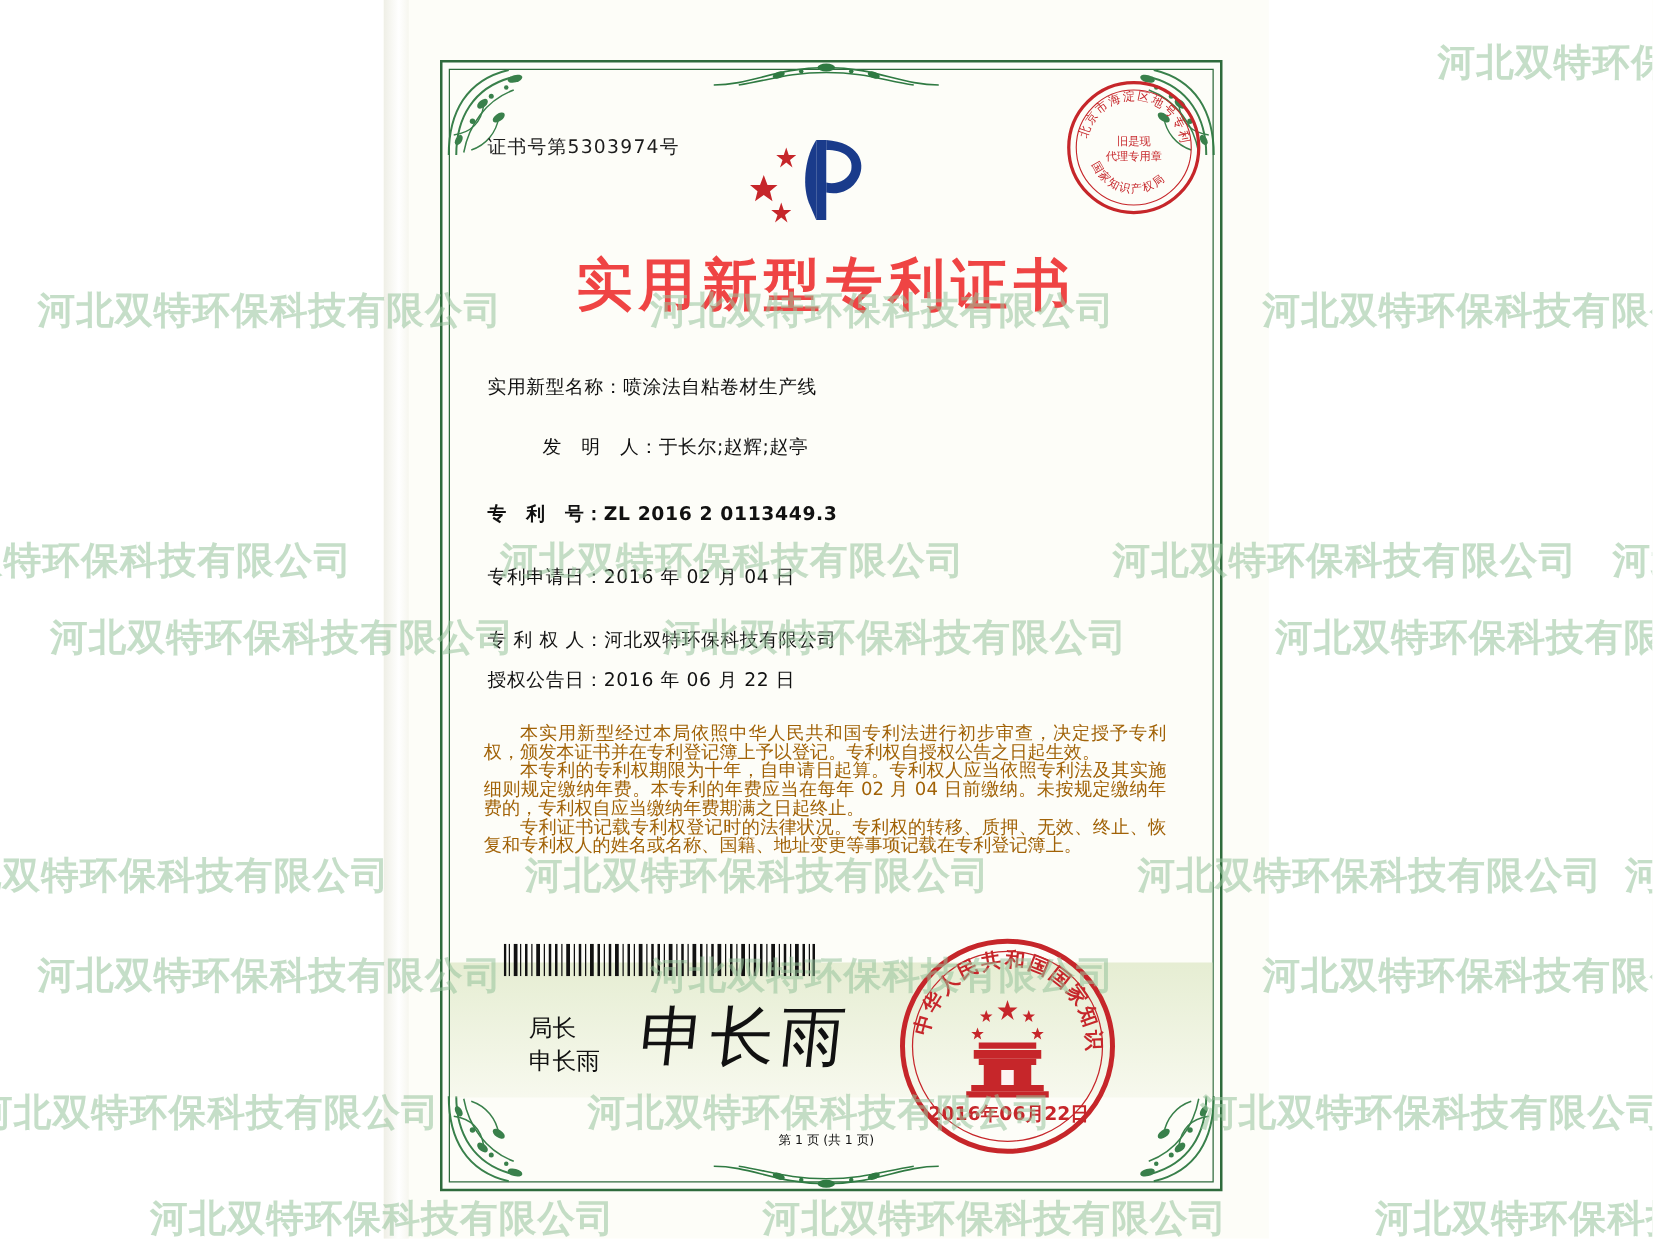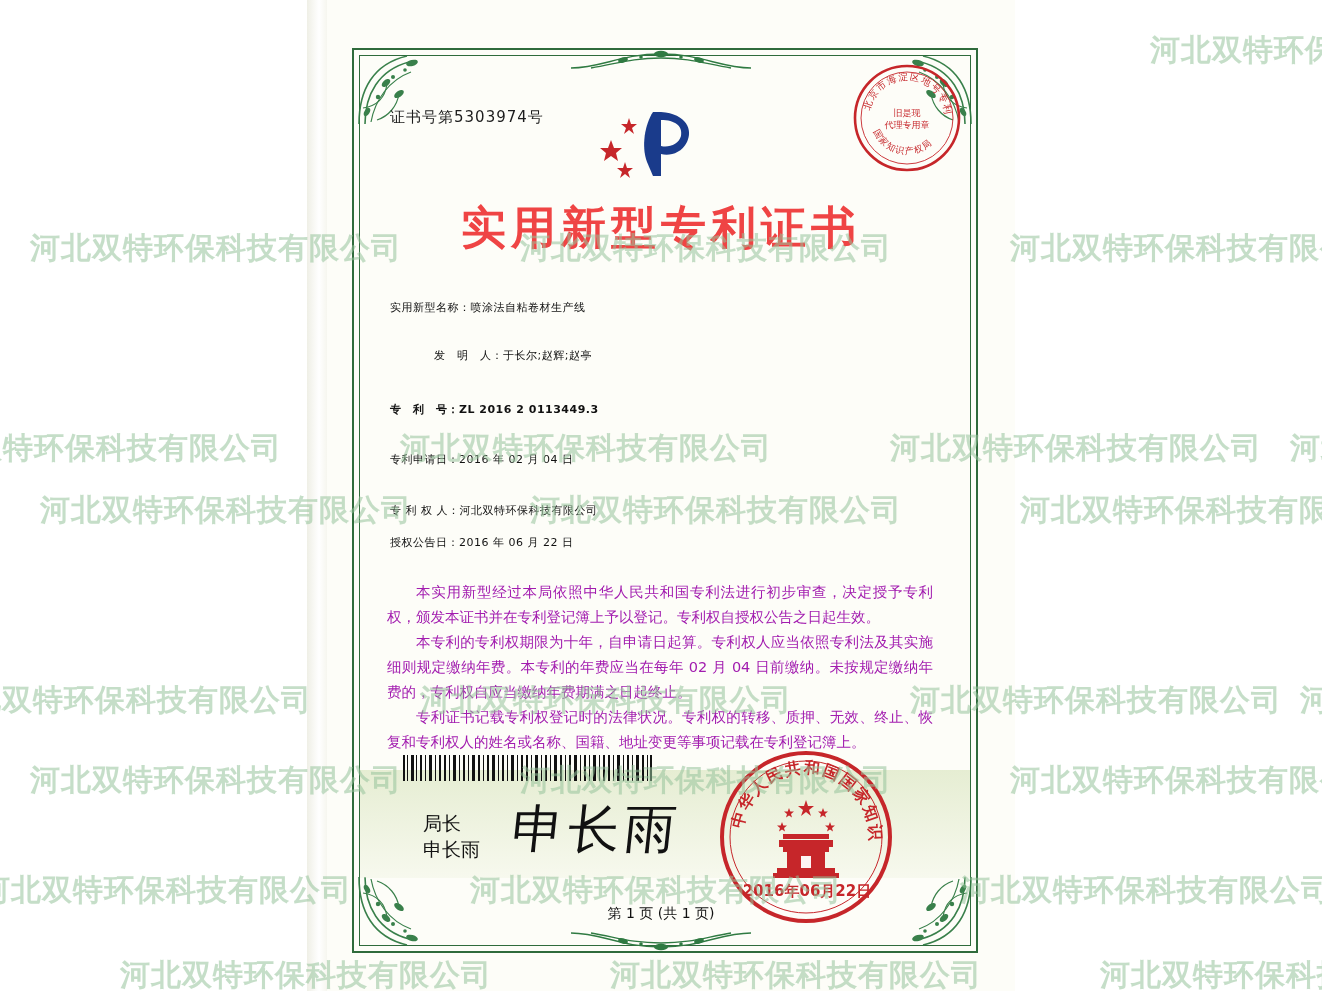--- a/index.html
+++ b/index.html
@@ -94,37 +94,37 @@
     text-align:center;
     font-size:45px;
     letter-spacing:5px;
     font-weight:bold;
     color:#ef4444;
     font-family:"DejaVu Sans","Liberation Sans",sans-serif;
   }
 
   .field{
     position:absolute;left:83px;
-    font-size:11px;color:#111;
+    font-size:15px;color:#111;
     letter-spacing:.5px;
     white-space:nowrap;
   }
   .field .lbl{display:inline-block;}
   .field .val{display:inline-block;}
 
   #f-name{top:300px;}
   #f-inventor{top:348px;margin-left:44px;}
   #f-patentno{top:402px;font-weight:bold;}
   #f-appdate{top:452px;}
   #f-holder{top:503px;}
   #f-pubdate{top:535px;}
 
   #body-text{
     position:absolute;left:80px;width:546px;top:580px;
-    font-size:14.5px;line-height:25px;color:#a21caf;
+    font-size:14.5px;line-height:15px;color:#a16207;
     text-align:justify;
   }
   #body-text p{margin:0;text-indent:2em;}
 
   #barcode{
     position:absolute;left:96px;top:755px;width:250px;height:26px;
   }
   #barcode svg{width:100%;height:100%;display:block;}
 
   #green-band{
@@ -152,21 +152,21 @@
   #seal-bottom svg{width:100%;height:100%;display:block;}
   #seal-date{
     position:absolute;left:412px;top:862px;width:176px;text-align:center;
     color:#c6262a;font-size:15px;font-weight:bold;z-index:15;
     font-family:"DejaVu Sans","Liberation Sans",sans-serif;
     margin-top:20px;
   }
 
   #page-footer{
     position:absolute;left:0;right:0;top:905px;text-align:center;
-    font-size:14px;color:#111;
+    font-size:10px;color:#111;
   }
 </style>
 </head>
 <body>
 
 <div id="page">
 
   <div id="outer-border"></div>
   <div id="inner-border"></div>
 

